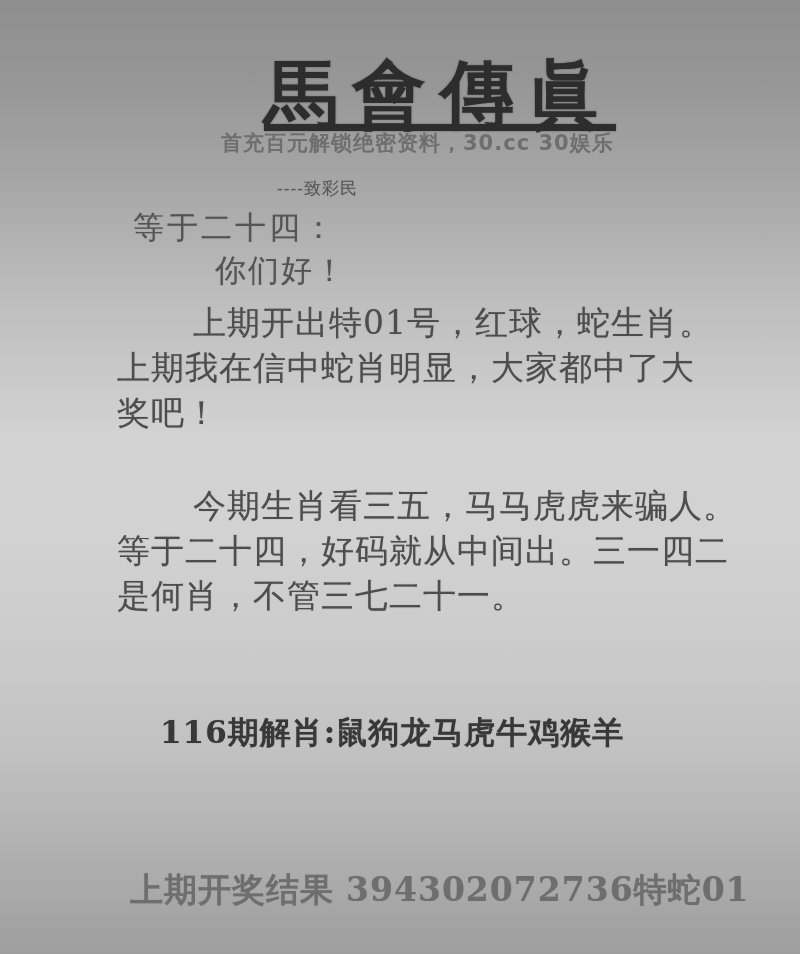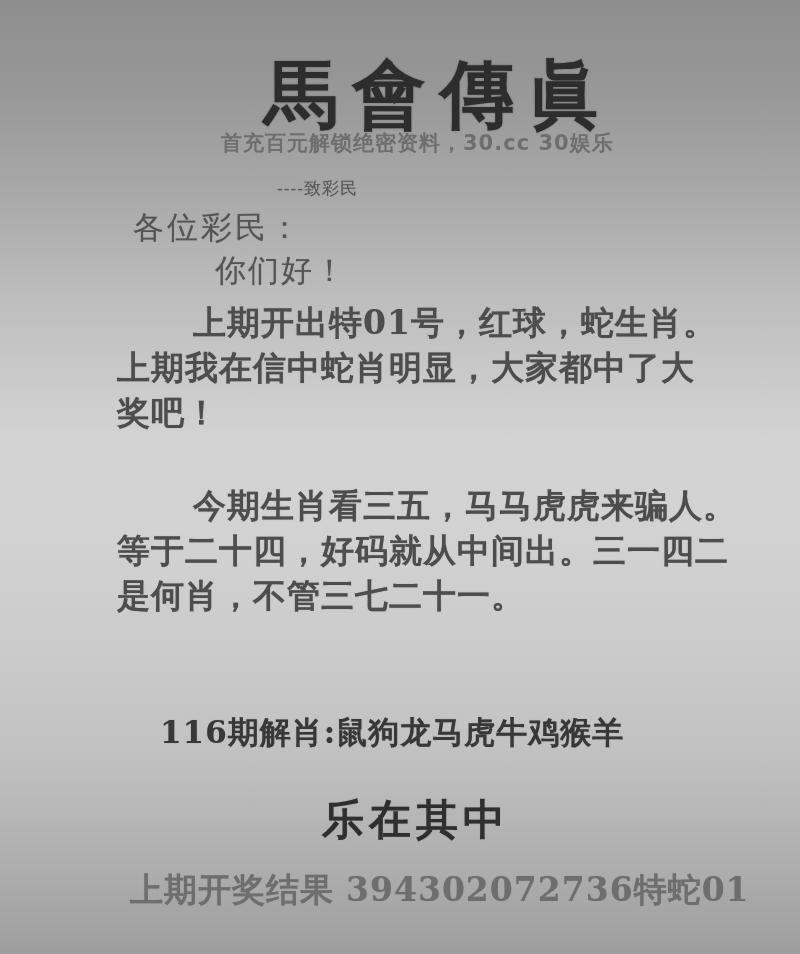--- a/index.html
+++ b/index.html
@@ -15,20 +15,21 @@
     font-family: "DejaVu Serif", "Liberation Serif", serif;
   }
   .abs { position: absolute; white-space: nowrap; }
 
   .title {
     left: 264px; top: 46px;
     font-size: 74px; font-weight: bold;
     letter-spacing: 14px;
     color: #2d2d2d;
     text-shadow: 0 0 2px rgba(45,45,45,0.45);
+    text-decoration: underline;
   }
   .subtitle {
     left: 181px; top: 129px;
     font-family: "DejaVu Sans", "Liberation Sans", sans-serif;
     font-size: 21px; font-weight: bold;
     letter-spacing: 1px;
     color: #6e6e6e;
     margin-left: 40px;
   }
   .dedication {
@@ -53,21 +54,21 @@
     position: absolute;
     left: 117px;
     color: #4d4d4d;
     font-size: 33px;
     line-height: 45px;
     letter-spacing: 1px;
     text-shadow: 0 0 1px rgba(70,70,70,0.4);
   }
   .para1 { top: 300px; }
   .para2 { top: 483px; }
-  .pline { white-space: nowrap; font-weight: bold; }
+  .pline { white-space: nowrap; }
   .indent { padding-left: 76px; }
 
   .zodiac {
     left: 160px; top: 712px;
     font-size: 31px; font-weight: bold;
     color: #383838;
     letter-spacing: 1px;
     text-shadow: 0 0 1px rgba(50,50,50,0.4);
   }
   .slogan {
@@ -92,37 +93,36 @@
 <body>
 
 <div class="page">
 
   <div class="abs title">馬會傳眞</div>
 
   <div class="abs subtitle">首充百元解锁绝密资料，30.cc 30娱乐</div>
 
   <div class="abs dedication">----致彩民</div>
 
-  <div class="abs salutation">各位彩民：</div>
+  <div class="abs salutation">等于二十四：</div>
 
   <div class="abs greeting">你们好！</div>
 
   <div class="para para1">
     <div class="pline indent">上期开出特01号，红球，蛇生肖。</div>
     <div class="pline">上期我在信中蛇肖明显，大家都中了大</div>
     <div class="pline">奖吧！</div>
   </div>
 
   <div class="para para2">
     <div class="pline indent">今期生肖看三五，马马虎虎来骗人。</div>
     <div class="pline">等于二十四，好码就从中间出。三一四二</div>
     <div class="pline">是何肖，不管三七二十一。</div>
   </div>
 
   <div class="abs zodiac">116期解肖:鼠狗龙马虎牛鸡猴羊</div>
 
-  <div class="abs slogan">乐在其中</div>
 
   <div class="abs lastdraw">
     <span>上期开奖结果</span><span class="num first">39</span><span class="num">43</span><span class="num">02</span><span class="num">07</span><span class="num">27</span><span class="num">36</span><span class="special">特蛇01</span>
   </div>
 
 </div>
 
 </body></html>

